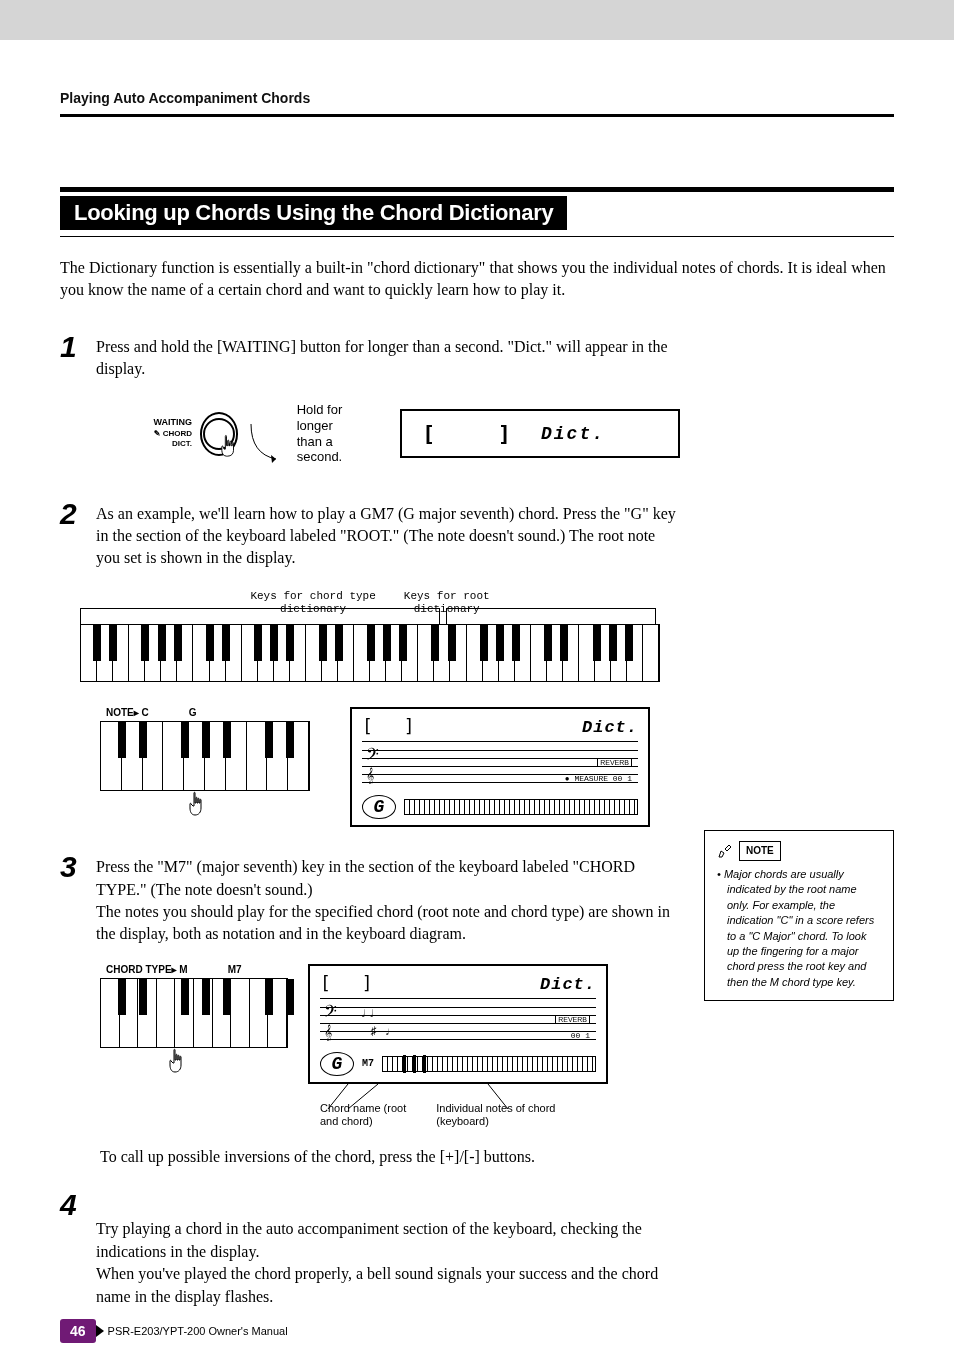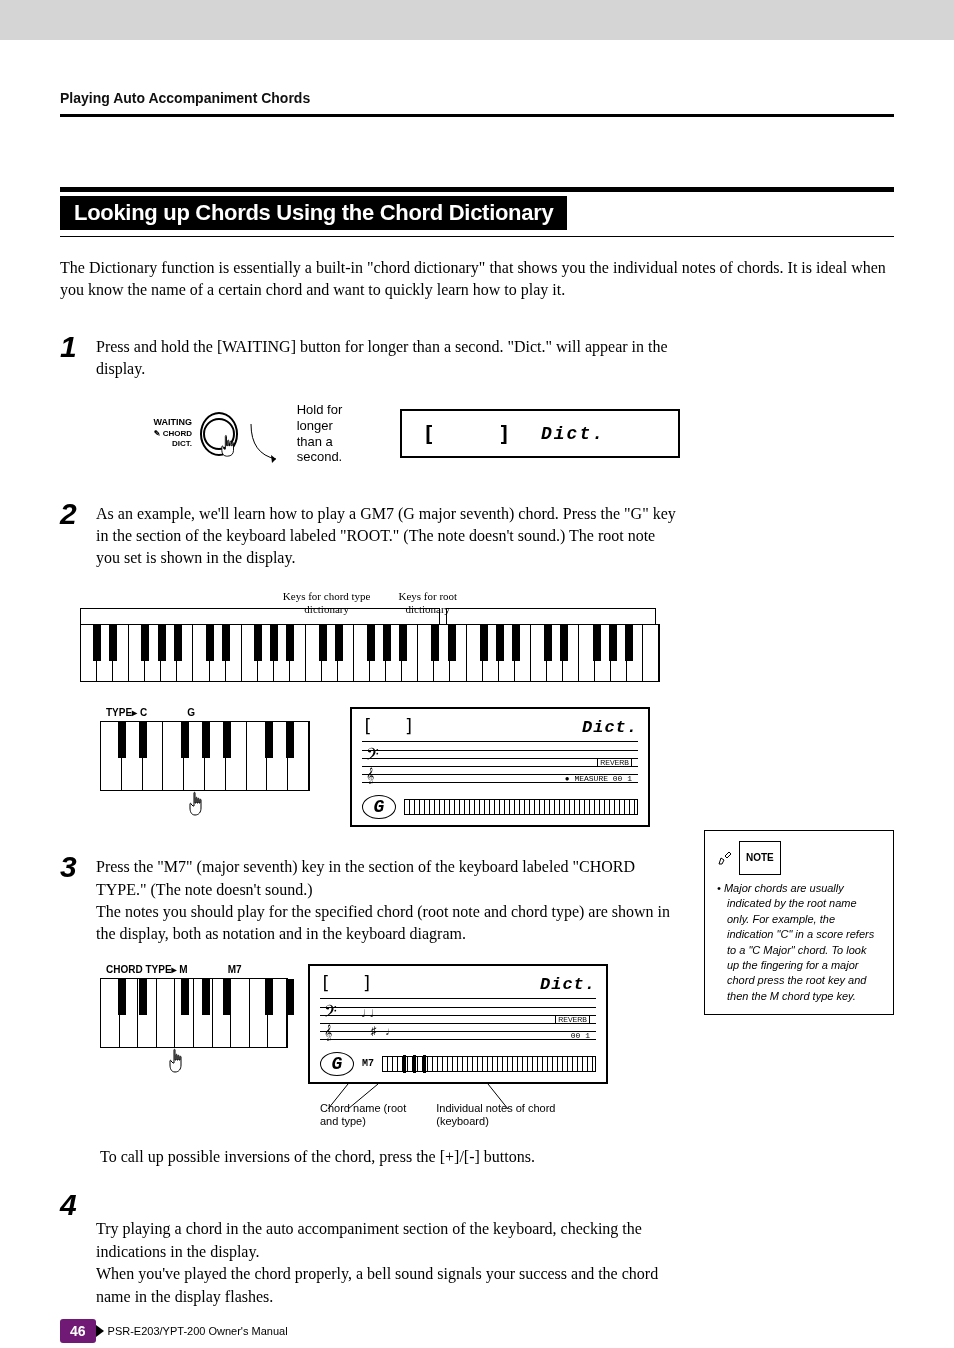--- a/index.html
+++ b/index.html
@@ -141,21 +141,21 @@
   }
   .keyboard-figure {
     margin: 20px 0 25px 0;
     display: flex;
     flex-direction: column;
     align-items: center;
   }
   .kb-labels-row {
     display: flex;
     gap: 28px;
-    font-family: Liberation Serif, serif;
+    font-family: Liberation Mono, monospace;
     font-size: 11px;
     margin-bottom: 8px;
   }
   .kb-labels-row .col {
     text-align: center;
     line-height: 1.2;
   }
   .full-keyboard {
     width: 580px;
     position: relative;
@@ -281,21 +281,21 @@
     display: flex;
     align-items: center;
     gap: 6px;
     font-weight: bold;
     font-style: normal;
     margin-bottom: 6px;
     font-size: 10px;
   }
   .note-header .box {
     border: 1px solid #000;
-    padding: 9px 6px;
+    padding: 2px 6px;
   }
   .note-box ul { list-style: none; padding-left: 10px; text-indent: -10px; }
   .note-box li::before { content: "• "; }
   .inversion-text {
     font-size: 16px;
     line-height: 1.4;
     margin: 18px 0 22px 40px;
   }
   .footer {
     position: absolute;
@@ -477,21 +477,21 @@
             <div class="black-key" style="left: 511.556px;"></div>
             <div class="black-key" style="left: 527.667px;"></div>
             <div class="black-key" style="left: 543.778px;"></div>
           </div>
       </div>
     </div>
 
     <div class="step2-row">
       <div class="root-kb">
         <div class="root-labels">
-          <span>TYPE▸ C</span>
+          <span>NOTE▸ C</span>
           <span>G</span>
         </div>
         <div class="piano-keys" style="height:70px;" id="root-kb">
             <div class="white-key"></div>
             <div class="white-key"></div>
             <div class="white-key"></div>
             <div class="white-key"></div>
             <div class="white-key"></div>
             <div class="white-key"></div>
             <div class="white-key"></div>
@@ -595,21 +595,21 @@
         <svg width="300" height="30" style="position:absolute;bottom:-30px;left:0;">
           <line x1="40" y1="0" x2="20" y2="25" stroke="#000"></line>
           <line x1="70" y1="0" x2="40" y2="25" stroke="#000"></line>
           <line x1="180" y1="0" x2="200" y2="25" stroke="#000"></line>
         </svg>
       </div>
     </div>
 
     <div class="caption-row">
       <div class="fig-caption" style="white-space:pre-line;">Chord name (root
-and type)</div>
+and chord)</div>
       <div class="fig-caption" style="white-space:pre-line;">Individual notes of chord
 (keyboard)</div>
     </div>
 
     <p class="inversion-text">To call up possible inversions of the chord, press the [+]/[-] buttons.</p>
 
     <div class="step">
       <div class="step-num">4</div>
       <div class="step-body" style="white-space:pre-line;margin-top:24px;">Try playing a chord in the auto accompaniment section of the keyboard, checking the indications in the display.
 When you've played the chord properly, a bell sound signals your success and the chord name in the display flashes.</div>

